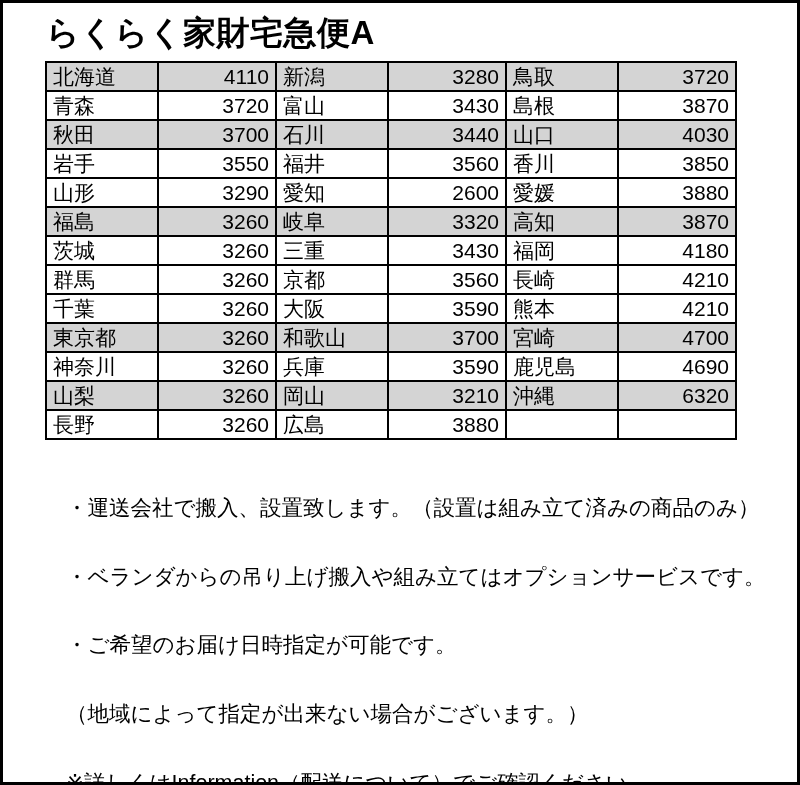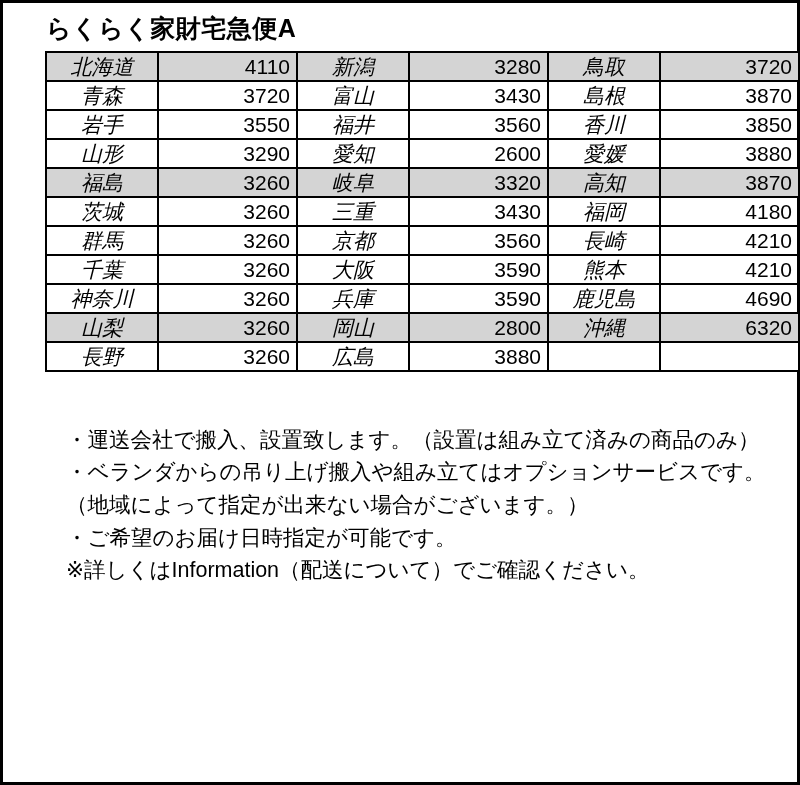--- a/index.html
+++ b/index.html
@@ -25,21 +25,21 @@
   }
   .page {
     position: absolute;
     left: 0; top: 0;
     width: 800px;
     height: 785px;
     box-sizing: border-box;
     padding: 10px 30px 0 42px;
   }
   .title {
-    font-size: 25px;
+    font-size: 33px;
     font-weight: bold;
     letter-spacing: 0.5px;
     line-height: 1.3;
     margin: 2px 0 6px 4px;
   }
   table.rates {
     border-collapse: collapse;
     table-layout: fixed;
     width: 688px;
     margin-left: 3px;
@@ -48,44 +48,44 @@
     border: 2px solid #000000;
     height: 29px;
     font-size: 21px;
     padding: 0 6px;
     line-height: 1;
     box-sizing: border-box;
     white-space: nowrap;
     overflow: hidden;
   }
   td.name {
-    text-align: center;
+    text-align: left;
     width: 112px;
-    font-style: italic;
   }
   td.price {
     text-align: right;
-    width: 139px;
+    width: 118px;
   }
   td.shaded {
     background: #d4d4d4;
   }
   td.blank {
     border: none;
     background: #ffffff;
   }
   .notes {
     margin-top: 52px;
     margin-left: 24px;
     font-size: 21.5px;
     line-height: 1.52;
     letter-spacing: 0px;
   }
   .notes div {
     white-space: nowrap;
+    margin-top: 36px;
   }
 </style>
 </head>
 <body>
 
 <div class="frame"></div>
 
 <div class="page">
 
   <div class="title">らくらく家財宅急便A</div>
@@ -102,20 +102,28 @@
         </tr>
         <tr>
           <td class="name">青森</td>
           <td class="price">3720</td>
           <td class="name">富山</td>
           <td class="price">3430</td>
           <td class="name">島根</td>
           <td class="price">3870</td>
         </tr>
         <tr>
+          <td class="name shaded">秋田</td>
+          <td class="price shaded">3700</td>
+          <td class="name shaded">石川</td>
+          <td class="price shaded">3440</td>
+          <td class="name shaded">山口</td>
+          <td class="price shaded">4030</td>
+        </tr>
+        <tr>
           <td class="name">岩手</td>
           <td class="price">3550</td>
           <td class="name">福井</td>
           <td class="price">3560</td>
           <td class="name">香川</td>
           <td class="price">3850</td>
         </tr>
         <tr>
           <td class="name">山形</td>
           <td class="price">3290</td>
@@ -150,47 +158,55 @@
         </tr>
         <tr>
           <td class="name">千葉</td>
           <td class="price">3260</td>
           <td class="name">大阪</td>
           <td class="price">3590</td>
           <td class="name">熊本</td>
           <td class="price">4210</td>
         </tr>
         <tr>
+          <td class="name shaded">東京都</td>
+          <td class="price shaded">3260</td>
+          <td class="name shaded">和歌山</td>
+          <td class="price shaded">3700</td>
+          <td class="name shaded">宮崎</td>
+          <td class="price shaded">4700</td>
+        </tr>
+        <tr>
           <td class="name">神奈川</td>
           <td class="price">3260</td>
           <td class="name">兵庫</td>
           <td class="price">3590</td>
           <td class="name">鹿児島</td>
           <td class="price">4690</td>
         </tr>
         <tr>
           <td class="name shaded">山梨</td>
           <td class="price shaded">3260</td>
           <td class="name shaded">岡山</td>
-          <td class="price shaded">2800</td>
+          <td class="price shaded">3210</td>
           <td class="name shaded">沖縄</td>
           <td class="price shaded">6320</td>
         </tr>
         <tr>
           <td class="name">長野</td>
           <td class="price">3260</td>
           <td class="name">広島</td>
           <td class="price">3880</td>
           <td class="name blank"></td>
           <td class="price blank"></td>
         </tr>
       </tbody>
   </table>
 
   <div class="notes">
       <div>・運送会社で搬入、設置致します。（設置は組み立て済みの商品のみ）</div>
       <div>・ベランダからの吊り上げ搬入や組み立てはオプションサービスです。</div>
+      <div>・ご希望のお届け日時指定が可能です。</div>
       <div>（地域によって指定が出来ない場合がございます。）</div>
-      <div>・ご希望のお届け日時指定が可能です。</div>
       <div>※詳しくはInformation（配送について）でご確認ください。</div>
     </div>
 
 </div>
 
 </body></html>

